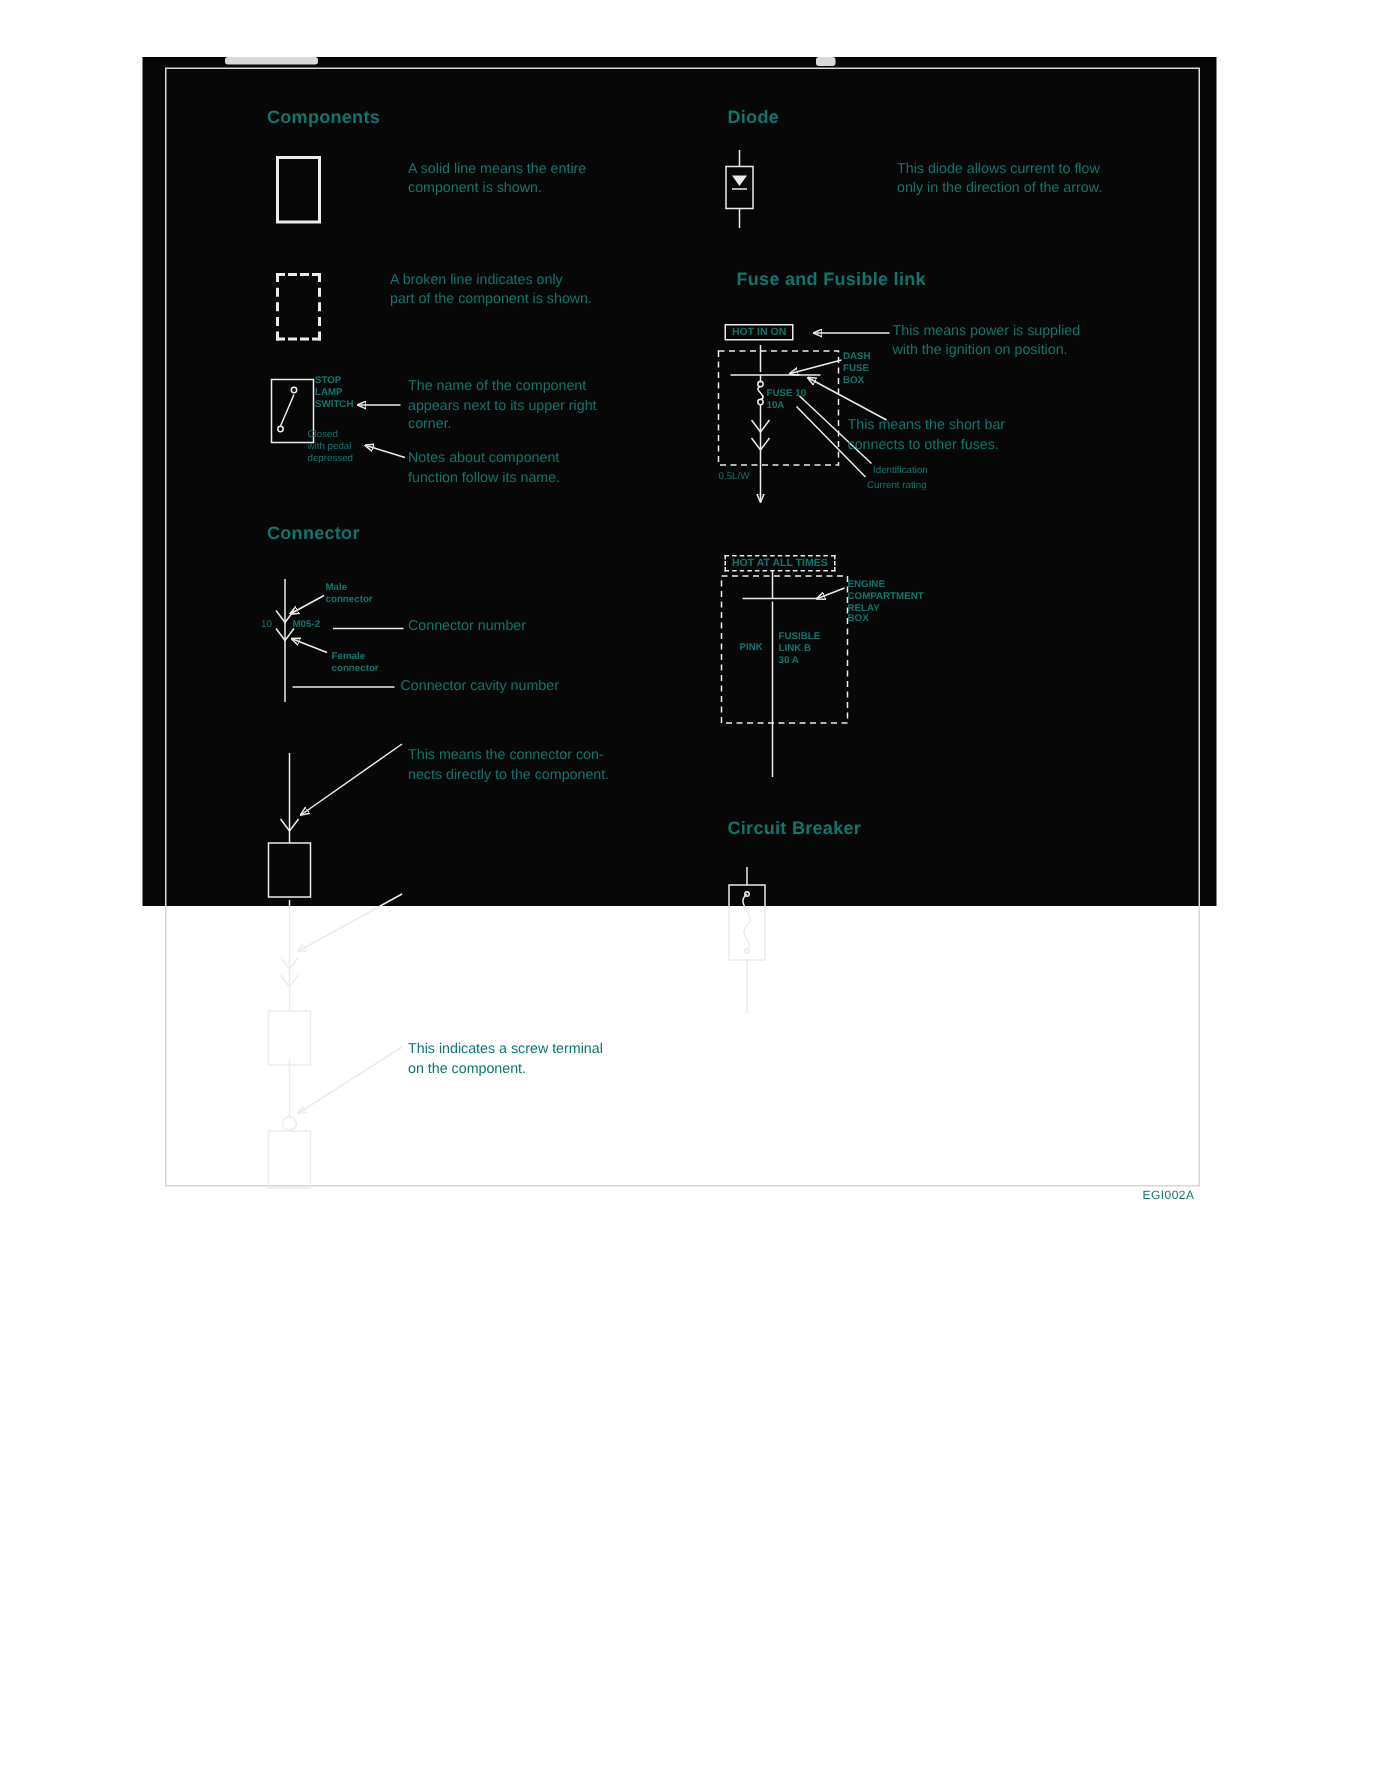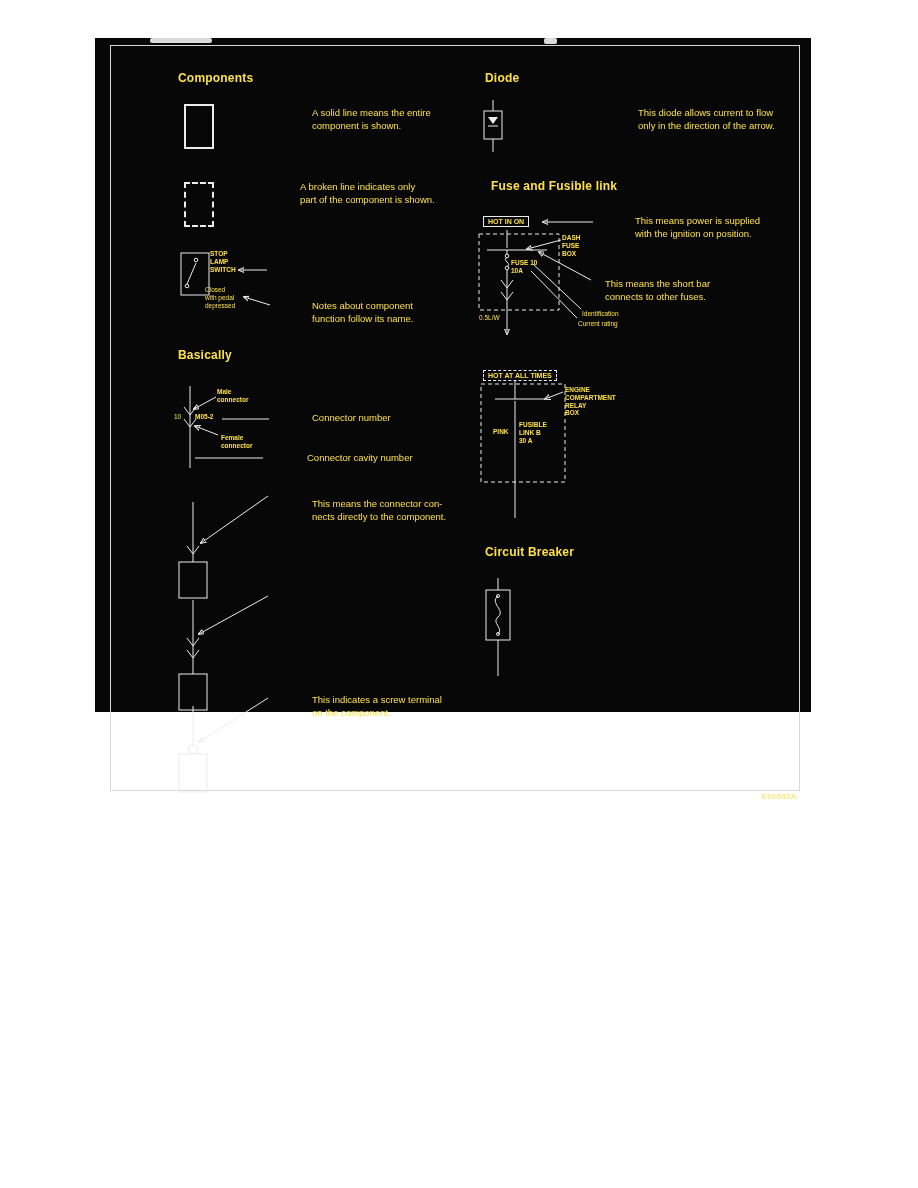--- a/index.html
+++ b/index.html
@@ -1,22 +1,22 @@
 <!DOCTYPE html>
 <html><head>
 <meta charset="utf-8">
 <style>
   html,body { margin:0; padding:0; }
   body { font-family:"Liberation Sans", sans-serif; background:#ffffff; }
   .page { position:relative; width:918px; height:1188px; background:#ffffff; overflow:hidden; }
-  .scan { position:absolute; left:95px; top:38px; width:716px; height:674px; background:#070707; color:#fde047; }
+  .scan { position:absolute; left:95px; top:38px; width:716px; height:566px; background:#070707; color:#0f766e; }
   .scan > * { position:absolute; }
   .frame { left:15px; top:7px; width:688px; height:744px; border:1px solid #d8d8d8; }
   .h { font-size:12px; font-weight:bold; letter-spacing:.2px; white-space:pre-line; }
-  .t { font-size:9.5px; line-height:1.32; white-space:pre-line;margin-left:40px; }
+  .t { font-size:9.5px; line-height:1.32; white-space:pre-line; }
   .tiny { font-size:6.5px; line-height:1.25; white-space:pre-line; }
   .tinyb { font-size:6.5px; font-weight:bold; line-height:1.2; white-space:pre-line; }
   .boxlabel { font-size:7px; font-weight:bold; border:1px solid #ececec; padding:1px 4px; white-space:nowrap; }
   .boxlabel.dashedb { border-style:dashed; }
   .compbox { border:2px solid #ececec; }
   .compbox.dashedb { border-style:dashed; }
   .artifact { background:#ffffff; opacity:.85; border-radius:2px; }
   .fig { font-size:8px; letter-spacing:.3px; text-align:center; }
   svg { overflow:visible; }
   svg line, svg polyline, svg path, svg rect, svg circle { stroke:#ececec; fill:none; stroke-width:1; }
@@ -53,24 +53,27 @@
       <line x1="12" y1="36" x2="21" y2="15"></line>
       <line x1="92" y1="22" x2="64" y2="22" marker-end="url(#ah-stop)"></line>
       <line x1="95" y1="57" x2="69" y2="49" marker-end="url(#ah-stop)"></line>
     </svg>
     <div class="tinyb" style="left:115px;top:212px">STOP
 LAMP
 SWITCH</div>
     <div class="tiny" style="left:110px;top:248px">Closed
 with pedal
 depressed</div>
+    <div class="t" style="left:177px;top:214px">The name of the component
+appears next to its upper right
+corner.</div>
     <div class="t" style="left:177px;top:262px">Notes about component
 function follow its name.</div>
 
-    <div class="h" style="left:83px;top:310px">Basically</div>
+    <div class="h" style="left:83px;top:310px">Connector</div>
 
     <svg style="left:70px;top:342px" width="135" height="95">
       <defs>
           <marker id="ah-conn" markerWidth="6" markerHeight="6" refX="5" refY="3" orient="auto">
             <path d="M6,3 L0,0.5 L0,5.5 Z" fill="#ececec" stroke="none"></path>
           </marker>
         </defs>
       <line x1="25" y1="6" x2="25" y2="88"></line>
       <polyline points="19,27 25,35 31,27"></polyline>
       <polyline points="19,39 25,47 31,39"></polyline>

